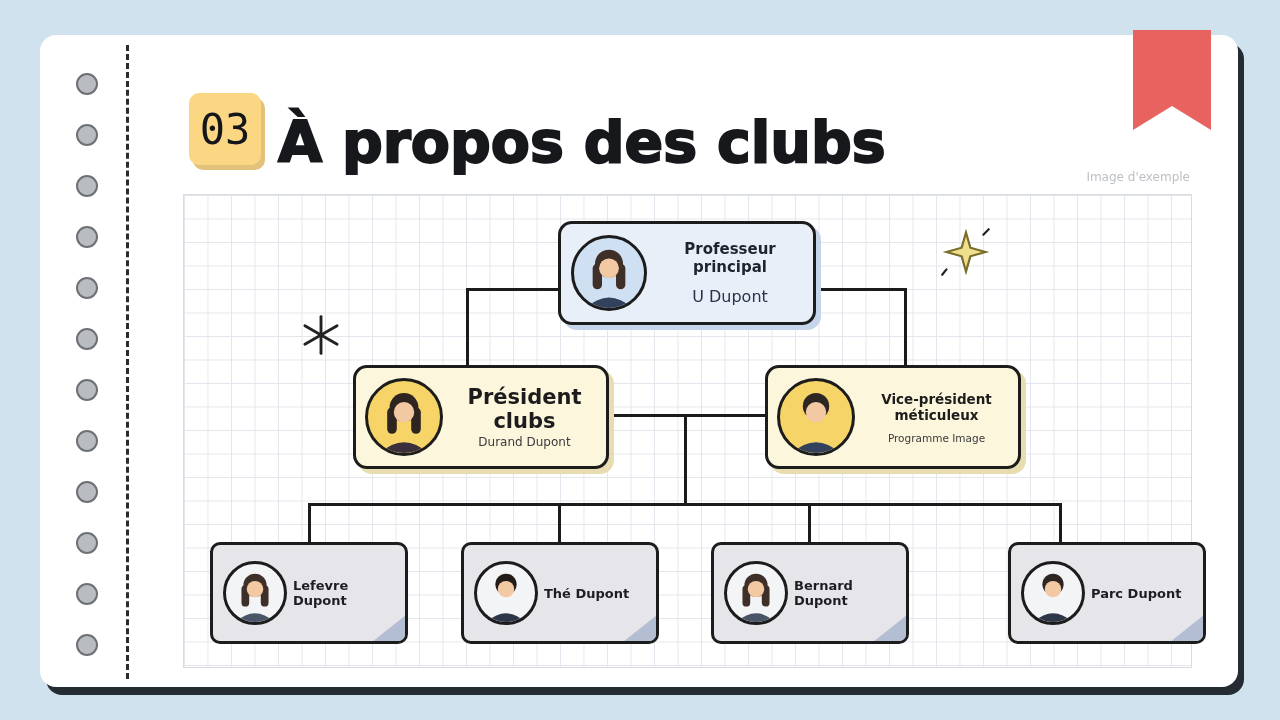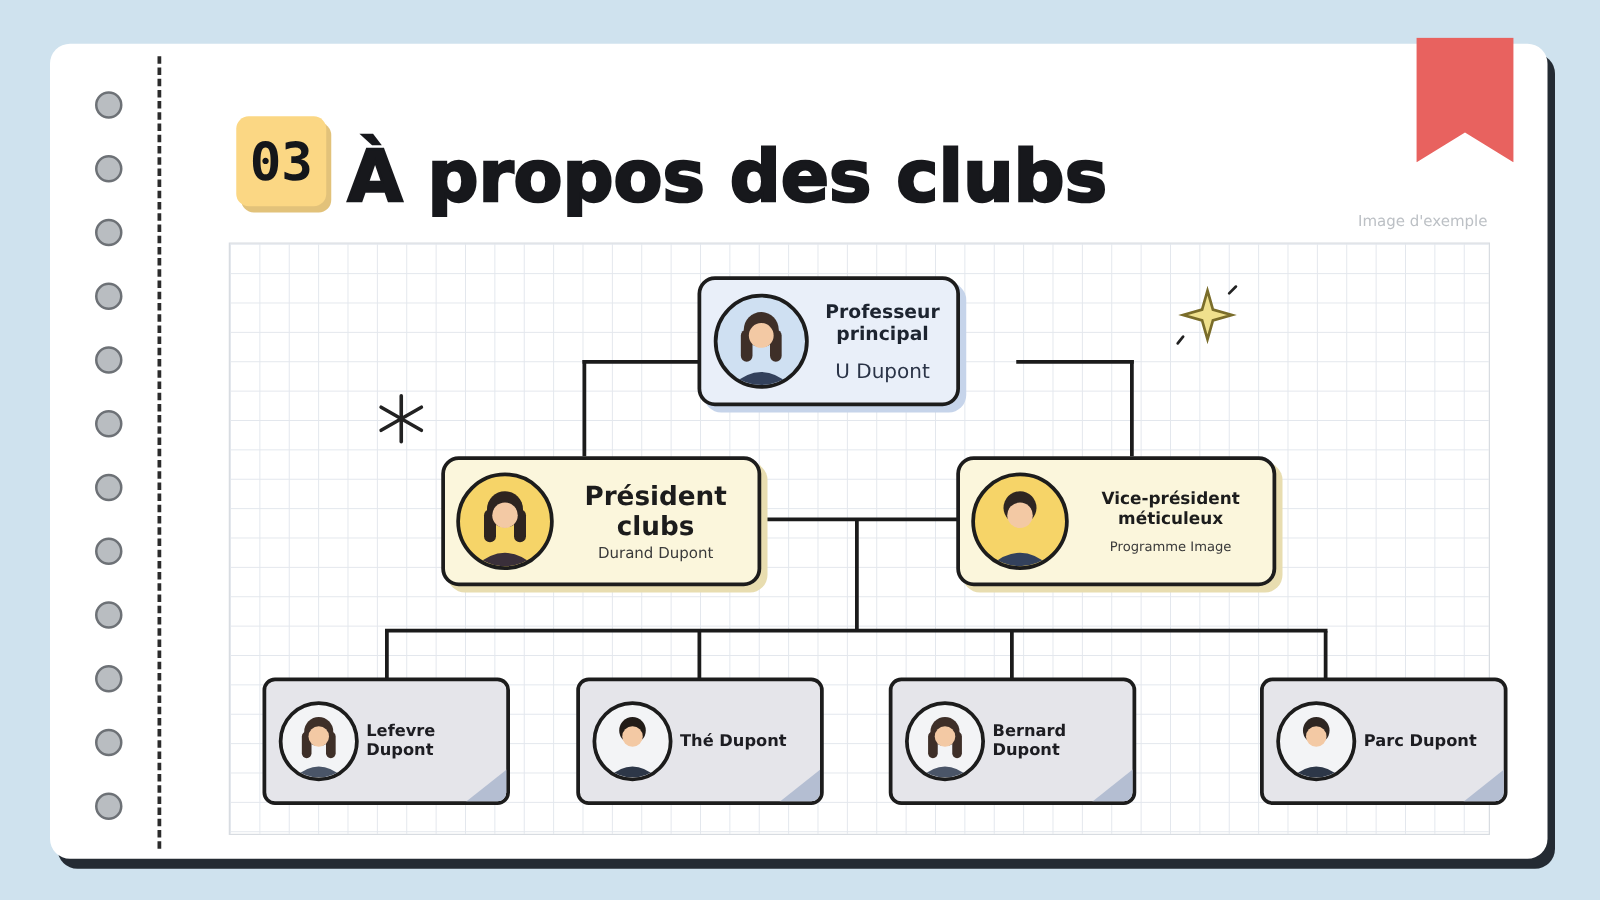--- a/index.html
+++ b/index.html
@@ -10,40 +10,40 @@
   .page{position:absolute;left:40px;top:35px;width:1198px;height:652px;background:#ffffff;
         border-radius:16px;box-shadow:6px 8px 0 #242b33;}
   .hole{position:absolute;left:76px;width:22px;height:22px;border-radius:50%;
         background:#b9bdc1;border:2px solid #6d7176;box-sizing:border-box;}
   .dashed-line{position:absolute;left:126px;top:45px;height:634px;width:0;
         border-left:3px dashed #2b2b2b;}
 
   
   .badge{position:absolute;left:189px;top:93px;width:72px;height:72px;background:#fbd784;
          border-radius:10px;box-shadow:4px 5px 0 #e2c27a;display:flex;align-items:center;justify-content:center;}
-  .badge span{font-family:"DejaVu Sans Mono",monospace;font-weight:bold;font-size:42px;color:#14161a;}
+  .badge span{font-family:"DejaVu Sans Mono",monospace;font-weight:normal;font-size:42px;color:#14161a;}
   .title{position:absolute;left:278px;top:92px;margin:0;font-size:57px;line-height:100px;
          font-weight:800;color:#17181c;letter-spacing:0px;-webkit-text-stroke:2px #17181c;}
   .watermark{position:absolute;left:1000px;top:170px;width:190px;text-align:right;
          font-size:12px;color:#bcc0c5;}
 
   
   .gridpaper{position:absolute;left:183px;top:194px;width:1009px;height:474px;background:#ffffff;
          border:1px solid #d8dce1;box-sizing:border-box;
          background-image:linear-gradient(#e3e7ed 1px,transparent 1px),
                           linear-gradient(90deg,#e3e7ed 1px,transparent 1px);
          background-size:23.5px 23.5px;}
 
   
   .line{position:absolute;background:#1b1b1b;}
 
   
   .card{position:absolute;border:3px solid #1c1c1c;box-sizing:border-box;display:flex;
         align-items:center;}
-  .card-root{left:558px;top:221px;width:210px;height:104px;background:#e9eff9;
+  .card-root{left:558px;top:221px;width:258px;height:104px;background:#e9eff9;
         border-radius:14px;box-shadow:5px 5px 0 #c6d4ea;}
   .card-mgr{background:#fbf6dc;border-radius:14px;box-shadow:5px 5px 0 #e8ddb0;
         width:256px;height:104px;top:365px;}
   .card-mgr-left{left:353px;}
   .card-mgr-right{left:765px;}
   .card-member{top:542px;width:198px;height:102px;background:#e5e5ea;border-radius:10px;overflow:hidden;}
 
   .avatar{border-radius:50%;border:3px solid #1c1c1c;box-sizing:border-box;overflow:hidden;flex:none;}
   .avatar svg{display:block;width:100%;height:100%;}
   .av-root{width:76px;height:76px;margin-left:10px;background:#cfe0f2;}

